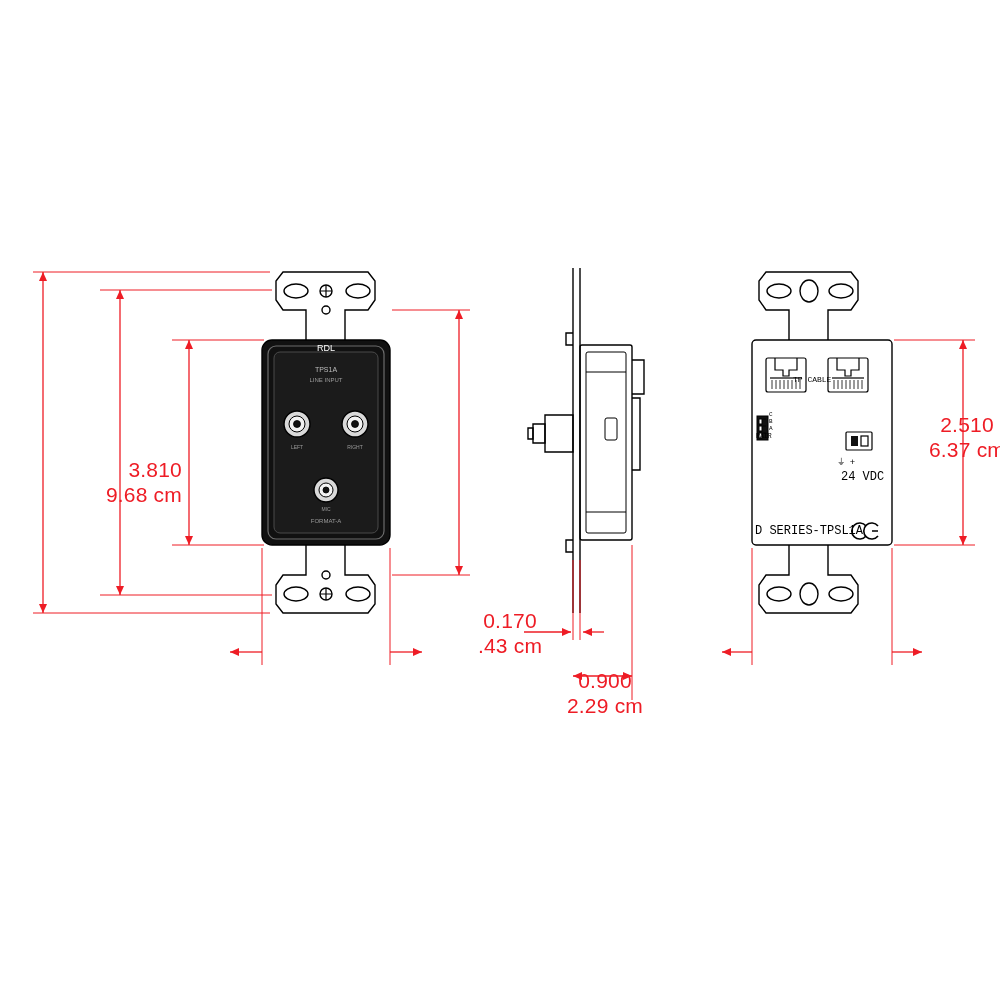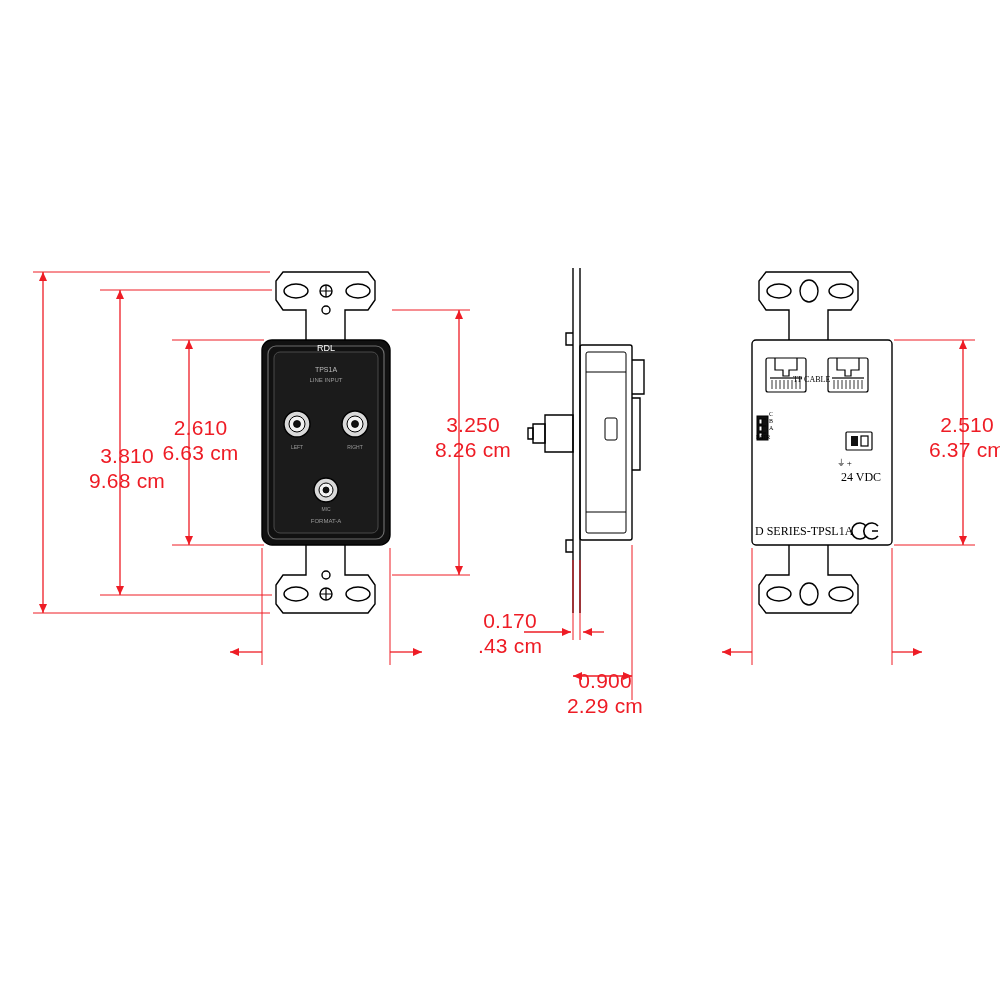--- a/index.html
+++ b/index.html
@@ -32,21 +32,21 @@
     font-family: "Liberation Sans", sans-serif;
     font-size: 21px;
     line-height: 25px;
     white-space: nowrap;
     letter-spacing: 0.2px;
   }
   .dimtext.ctr { text-align: center; }
   .partlabel {
     position: absolute;
     color: #000000;
-    font-family: Liberation Serif, serif;
+    font-family: Liberation Mono, monospace;
     white-space: nowrap;
   }
 </style>
 </head>
 <body>
 
 <div id="sheet">
 
   <svg id="drawing" viewBox="0 0 1000 1000">
     <defs>
@@ -213,34 +213,26 @@
       <path d="M894,545 L975,545" stroke-width="1"></path>
       <line x1="963" y1="340" x2="963" y2="545" marker-start="url(#arrL)" marker-end="url(#arrR)"></line>
       <path d="M752,548 L752,665" stroke-width="1"></path>
       <path d="M892,548 L892,665" stroke-width="1"></path>
       <line x1="722" y1="652" x2="752" y2="652" marker-start="url(#arrL)"></line>
       <line x1="892" y1="652" x2="922" y2="652" marker-end="url(#arrR)"></line>
     </g>
   </svg>
 
 
-  <div class="dimtext ctr" style="left:72px; top:443px; width:110px;">
+  <div class="dimtext ctr" style="left:72px; top:457px; width:110px;text-align:right;">
     <div>3.810</div>
     <div>9.68 cm</div>
   </div>
 
-  <div class="dimtext ctr" style="left:148px; top:415px; width:105px;">
-    <div>2.610</div>
-    <div>6.63 cm</div>
-  </div>
-
-  <div class="dimtext ctr" style="left:418px; top:412px; width:110px;">
-    <div>3.250</div>
-    <div>8.26 cm</div>
-  </div>
+
 
 
   <div class="dimtext ctr" style="left:455px; top:608px; width:110px;">
     <div>0.170</div>
     <div>.43 cm</div>
   </div>
 
   <div class="dimtext ctr" style="left:545px; top:668px; width:120px;">
     <div>0.900</div>
     <div>2.29 cm</div>

